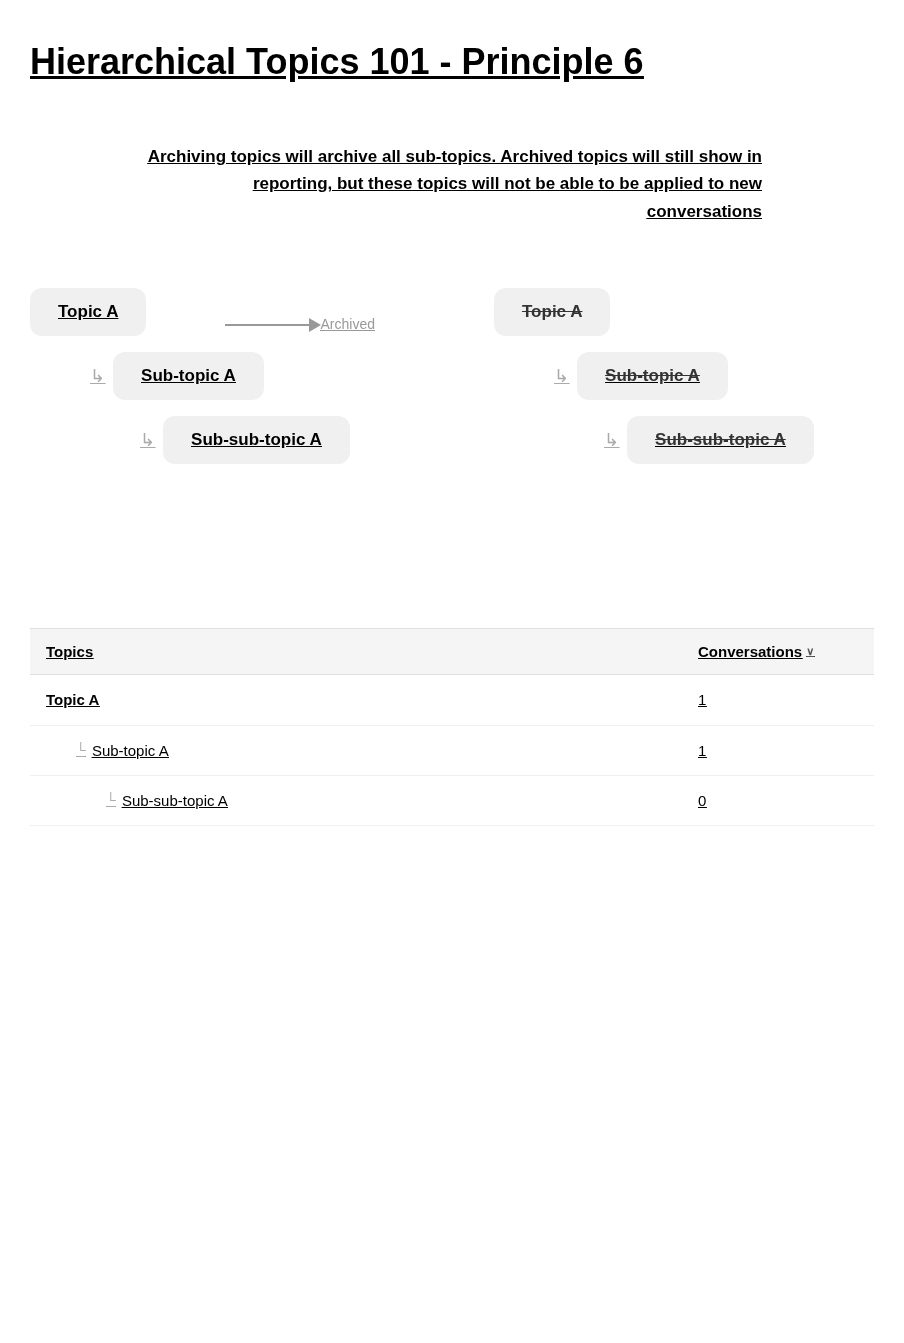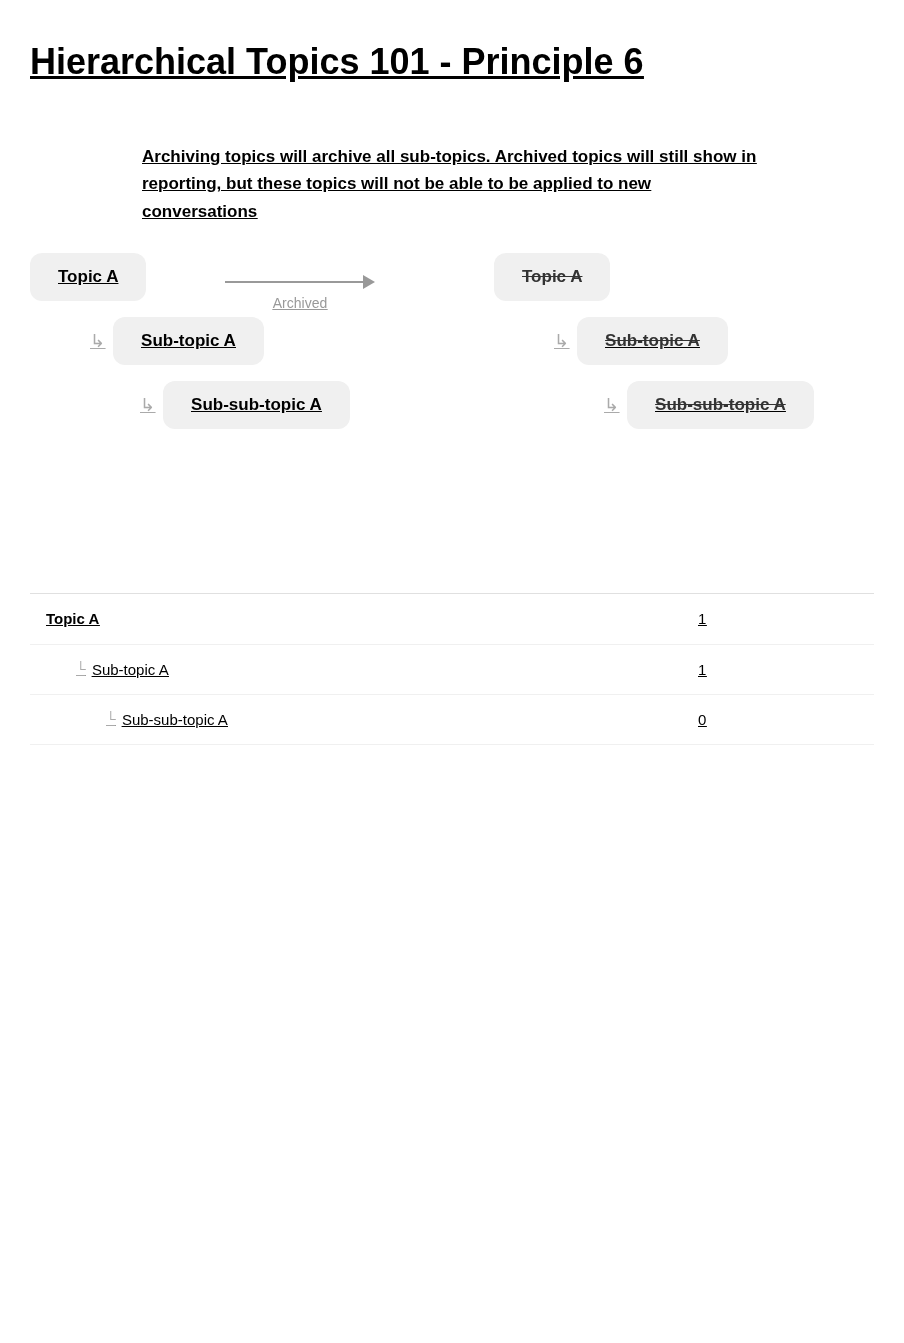--- a/index.html
+++ b/index.html
@@ -14,22 +14,22 @@
 
     .page-title {
       font-size: 36px;
       font-weight: 800;
       margin-bottom: 60px;
       line-height: 1.2;
     }
 
     .description-box {
       max-width: 620px;
-      margin: 0 auto 28px auto;
-      text-align: left;
+      margin: 0 auto 63px auto;
+      text-align: right;
     }
 
     .description-text {
       font-size: 17px;
       font-weight: 700;
       line-height: 1.6;
     }
 
     
     .diagram-section {
@@ -84,22 +84,21 @@
       display: flex;
       align-items: center;
     }
 
     
     .arrow-connector {
       position: absolute;
       left: 195px;
       top: 22px;
       display: flex;
-      flex-direction: column;
-      align-items: center;
+      align-items: flex-end;
       width: 150px;
     }
 
     .arrow-line {
       display: flex;
       align-items: center;
       width: 150px;
     }
 
     .arrow-shaft {
@@ -245,20 +244,27 @@
     <div class="level-2 level-row">
       <span class="indent-arrow">↳</span>
       <span class="topic-box strikethrough">Sub-sub-topic A</span>
     </div>
   </div>
 
 </div>
 
 <div class="table-section">
 
+  <div class="table-header">
+    <div class="col-topics">Topics</div>
+    <div class="col-conversations">
+      <span>Conversations</span>
+      <span class="sort-icon">∨</span>
+    </div>
+  </div>
 
   <div class="table-row level-0-row">
     <div class="row-col-topics">
       <span class="row-label">Topic A</span>
     </div>
     <div class="row-col-conversations">1</div>
   </div>
 
   <div class="table-row level-1-row">
     <div class="row-col-topics">

